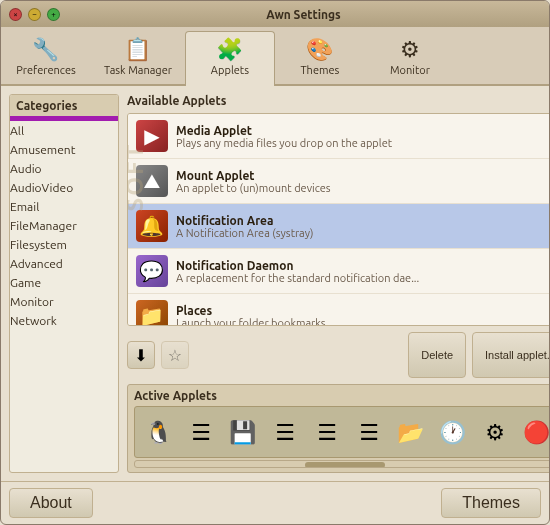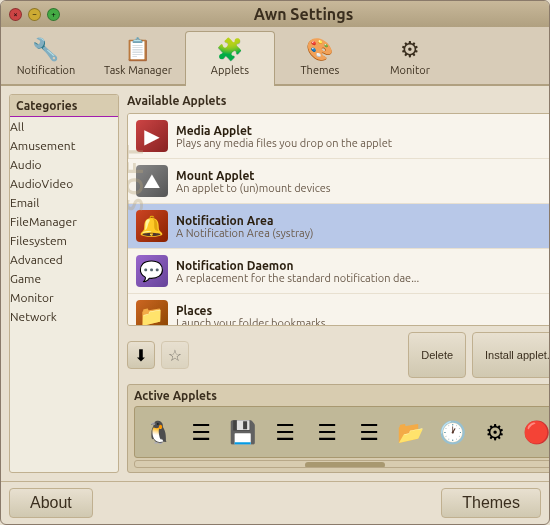--- a/index.html
+++ b/index.html
@@ -44,21 +44,21 @@
       justify-content: center;
       font-size: 8px;
     }
     .btn-close { background: #cc4444; }
     .btn-minimize { background: #ccaa33; }
     .btn-maximize { background: #44aa44; }
 
     .title-text {
       flex: 1;
       text-align: center;
-      font-size: 16px;
+      font-size: 12px;
       font-weight: bold;
       color: #3a2e1e;
     }
 
     
     .tab-bar {
       display: flex;
       background: #d8ccb8;
       border-bottom: 2px solid #b0a080;
       padding-top: 4px;
@@ -110,21 +110,21 @@
       border: 1px solid #c0b090;
       border-radius: 3px;
       overflow-y: auto;
       flex-shrink: 0;
     }
 
     .sidebar-header {
       padding: 4px 6px;
       font-weight: bold;
       background: #d8ccb0;
-      border-bottom: 1px solid #a21caf;
+      border-bottom: 5px solid #a21caf;
       color: #3a2e1e;
     }
 
     .sidebar-item {
       padding: 3px 0;
       cursor: pointer;
       color: #3a2e1e;
     }
 
     
@@ -332,21 +332,21 @@
     </div>
     <div class="window-button btn-maximize">
       <span>+</span>
     </div>
     <div class="title-text">Awn Settings</div>
   </div>
 
   <div class="tab-bar">
     <div class="tab">
       <span class="tab-icon">🔧</span>
-      <span>Notification</span>
+      <span>Preferences</span>
     </div>
     <div class="tab">
       <span class="tab-icon">📋</span>
       <span>Task Manager</span>
     </div>
     <div class="tab active">
       <span class="tab-icon">🧩</span>
       <span>Applets</span>
     </div>
     <div class="tab">

